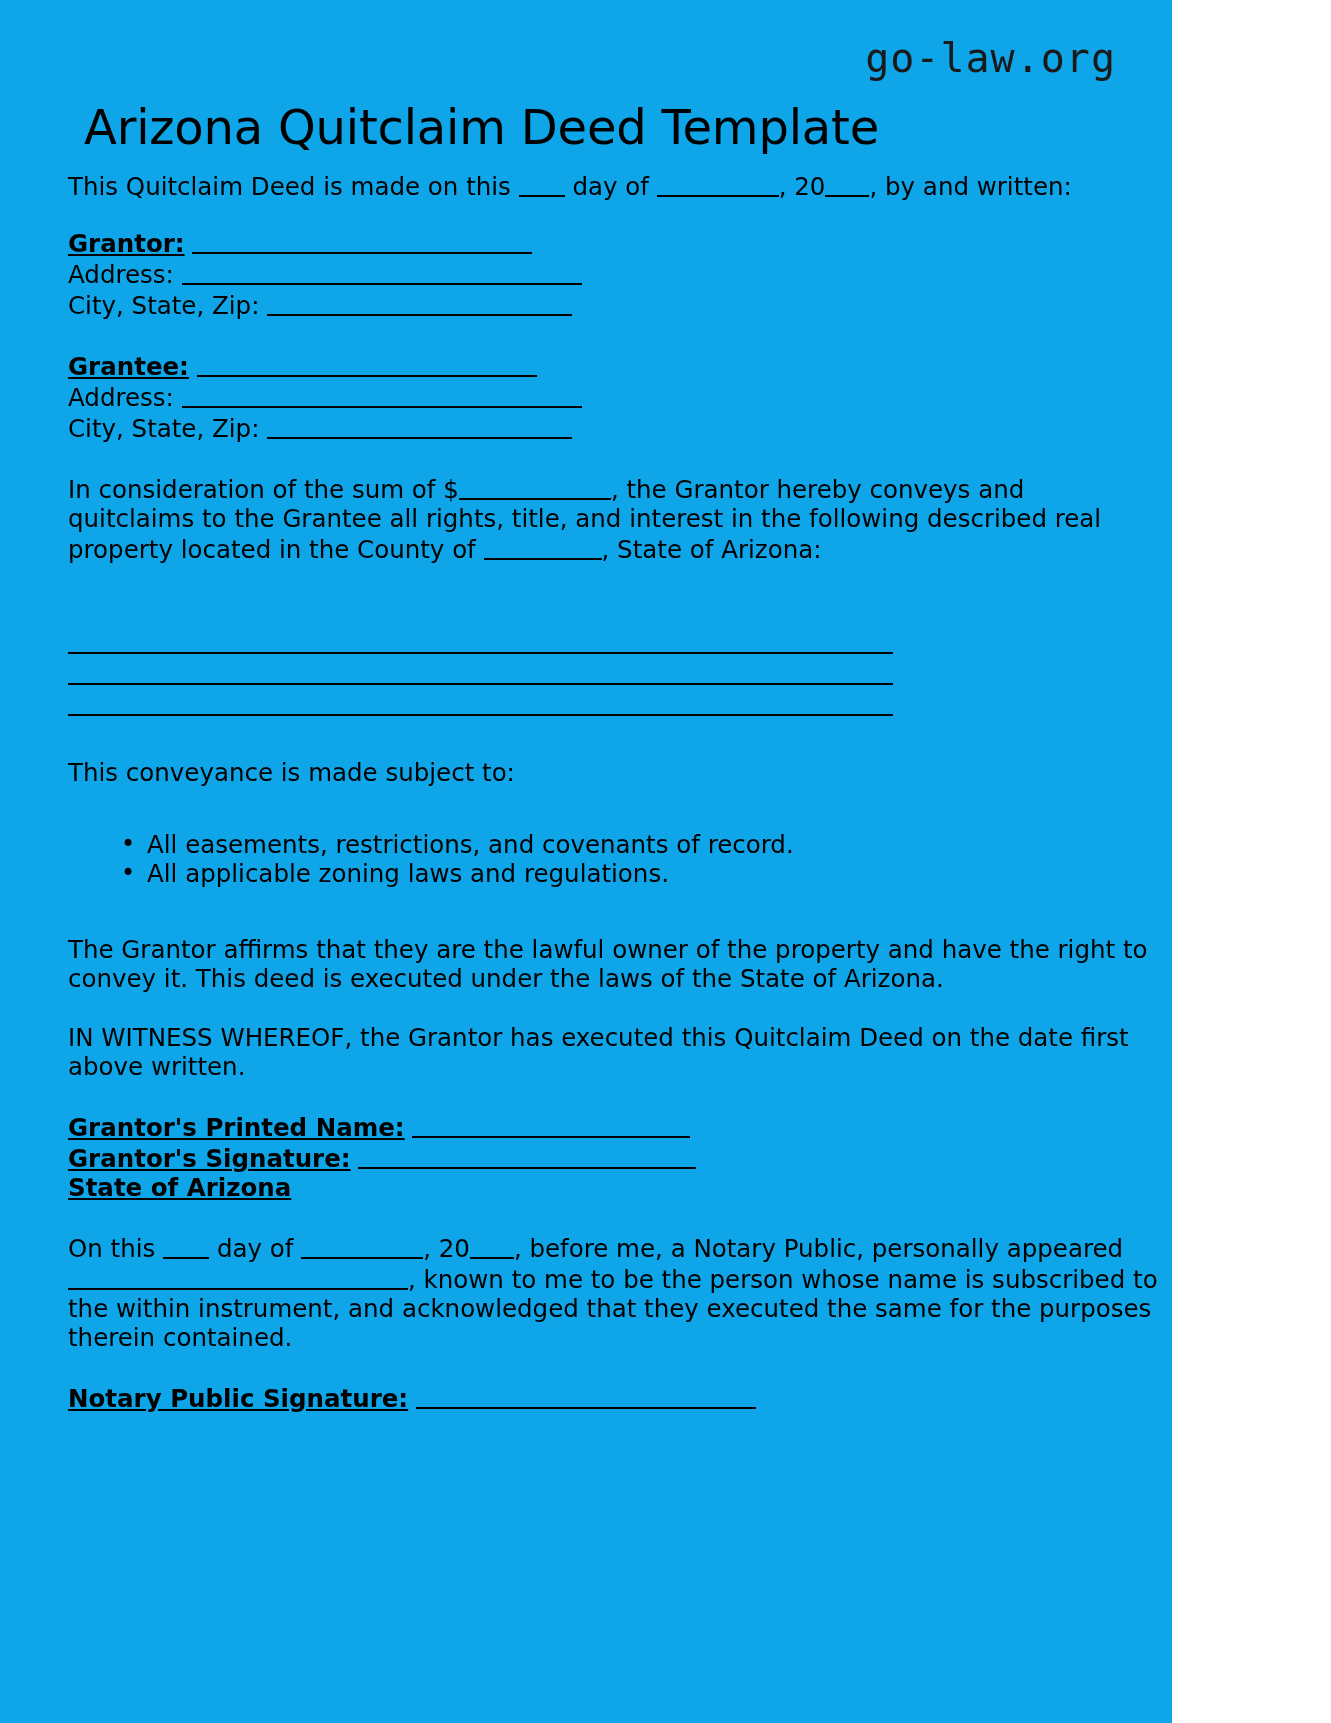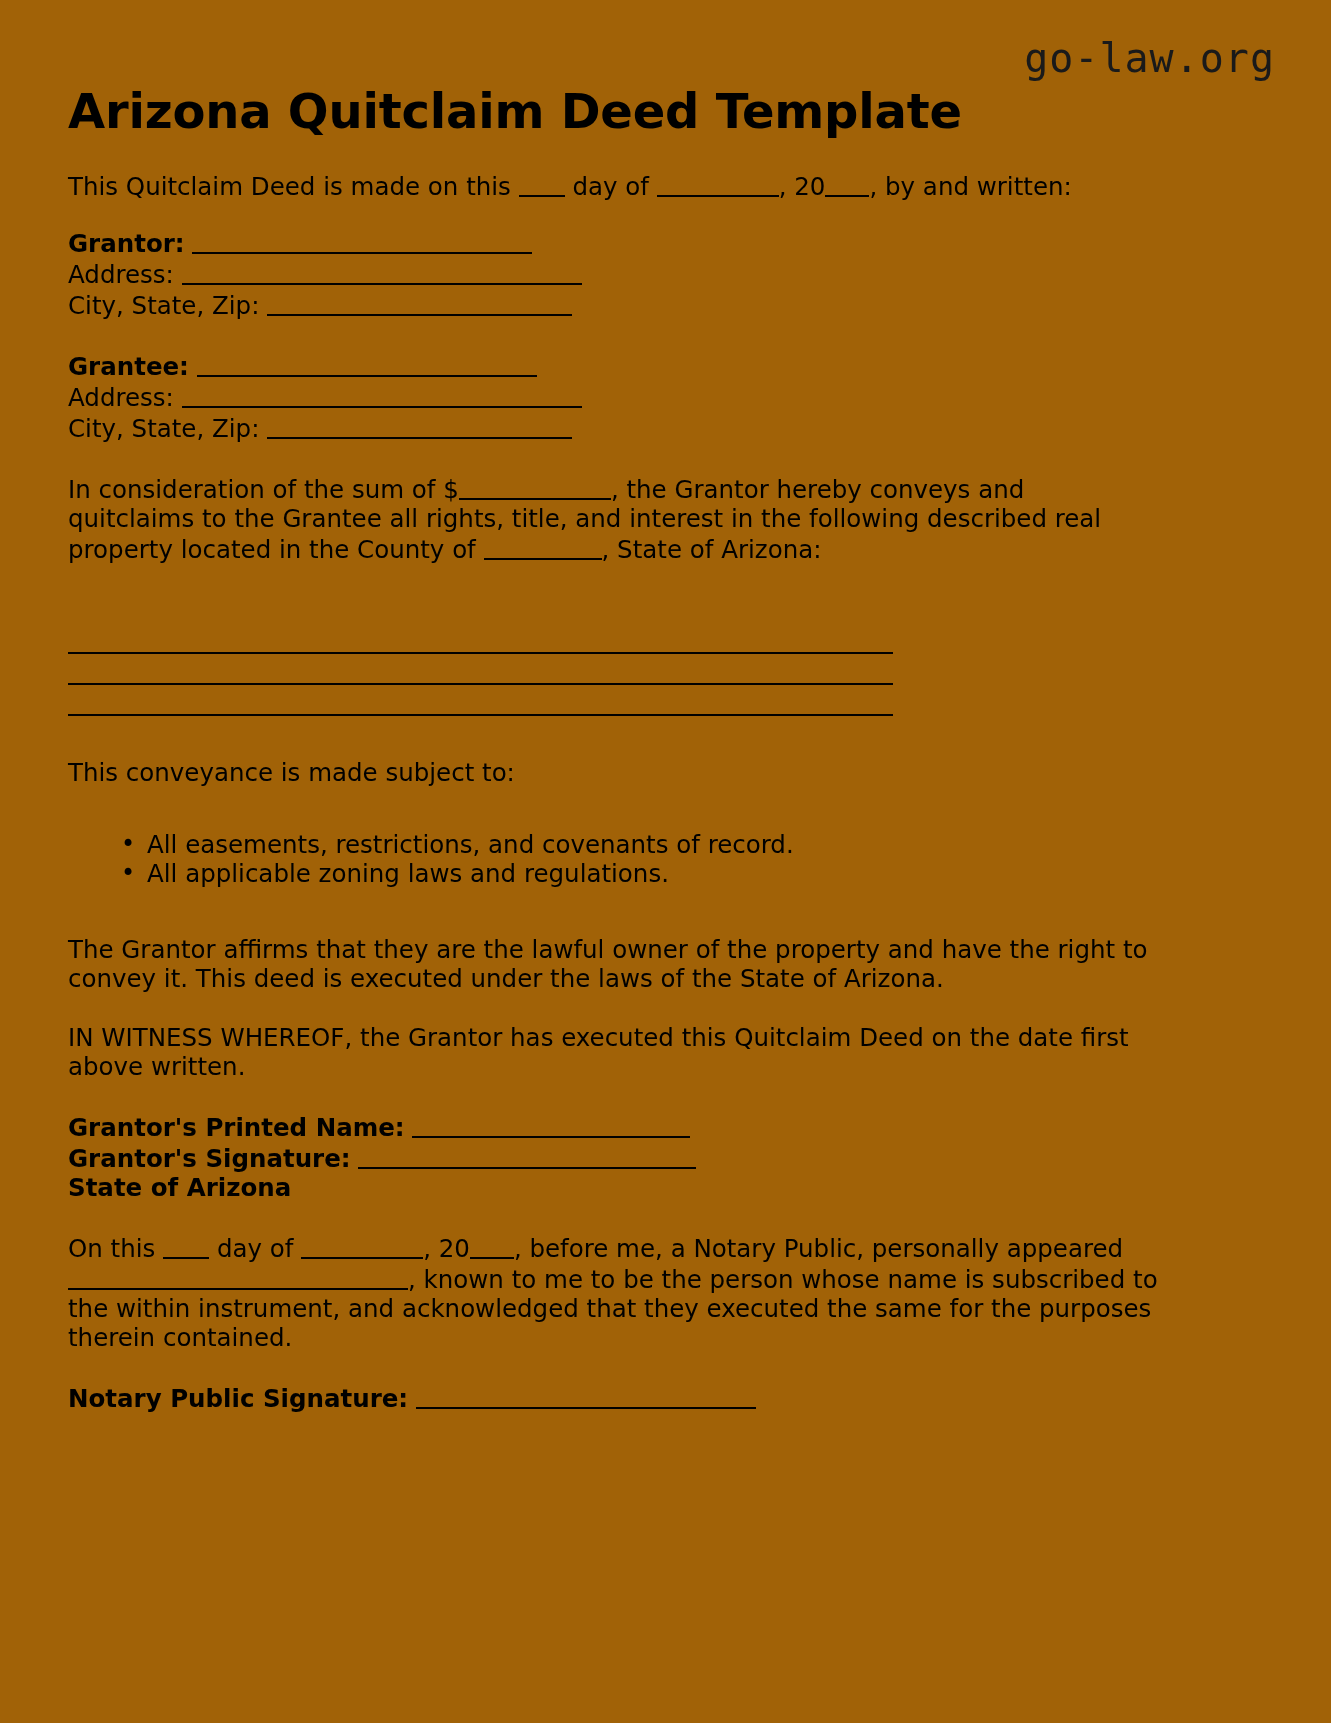--- a/index.html
+++ b/index.html
@@ -10,23 +10,23 @@
   body {
     width: 1331px;
     height: 1723px;
     font-family: "DejaVu Sans", sans-serif;
     color: #000000;
     position: relative;
     overflow: hidden;
   }
   .page {
     position: relative;
-    width: 1331px;
+    width: 1172px;
     height: 1723px;
-    background: #a16207;
+    background: #0ea5e9;
     box-sizing: border-box;
     padding: 8px;
   }
   .watermark {
     position: absolute;
     top: 38px;
     right: 56px;
     font-family: "DejaVu Sans Mono", monospace;
     font-size: 40px;
     letter-spacing: 1px;
@@ -35,24 +35,24 @@
     white-space: nowrap;
   }
   .content {
     position: absolute;
     left: 68px;
     top: 0;
     width: 1180px;
   }
   h1.doc-title {
     font-family: "DejaVu Sans", sans-serif;
-    font-weight: bold;
+    font-weight: normal;
     font-size: 48px;
     line-height: 1.05;
-    margin: 0;
+    margin: 16px;
     padding: 0;
     position: absolute;
     top: 86px;
     left: 0;
     letter-spacing: -0.2px;
     white-space: nowrap;
   }
   .body-block {
     position: absolute;
     top: 170px;
@@ -65,21 +65,21 @@
     margin: 0 0 26px 0;
     padding: 0;
   }
   p.tight {
     margin: 0;
     padding: 0;
   }
   .spacer-sm { height: 26px; }
   .spacer-md { height: 30px; }
   .spacer-lg { height: 42px; }
-  .bold { font-weight: bold; }
+  .bold { font-weight: bold; text-decoration: underline; }
   .ul-line {
     display: inline-block;
     border-bottom: 2.5px solid #000;
     vertical-align: baseline;
     height: 1.02em;
     margin-bottom: -2px;
   }
   .fill-long   { width: 340px; }
   .fill-addr   { width: 400px; }
   .fill-city   { width: 305px; }

